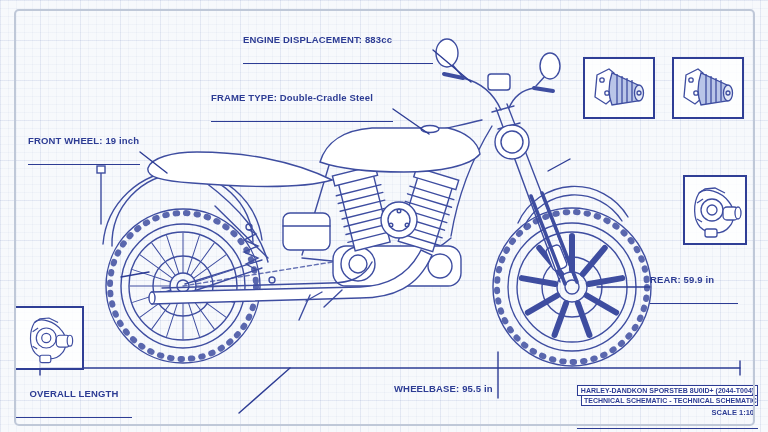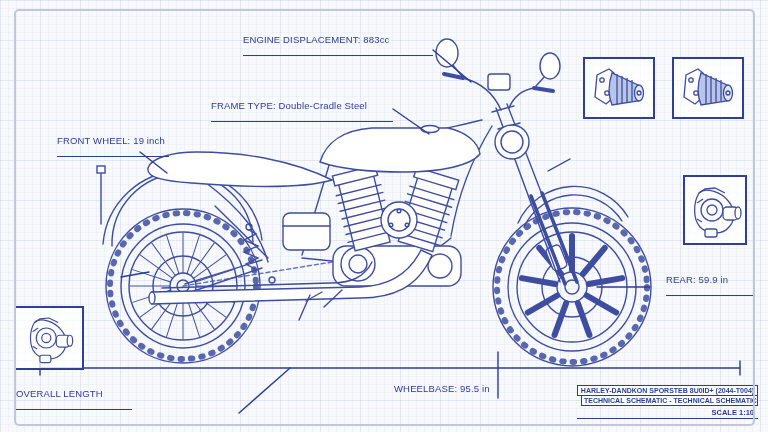--- a/index.html
+++ b/index.html
@@ -18,38 +18,38 @@
       linear-gradient(90deg, rgba(110,135,190,.05) 1px, transparent 1px);
     background-size:40px 40px,40px 40px,8px 8px,8px 8px;
   }
   .frame{
     position:absolute;left:14px;top:9px;right:13px;bottom:6px;
     border:2px solid #bfc8d8;border-radius:5px;pointer-events:none;
   }
   svg.overlay{position:absolute;left:0;top:0;}
   .callout{
     position:absolute;
-    color:#2d3c94;font-size:9.5px;font-weight:400;letter-spacing:.15px;
-    border-bottom:1.5px solid #2d3c94;padding-bottom:10px;white-space:nowrap;
+    color:#2d3c94;font-size:9.5px;font-weight:700;letter-spacing:.15px;
+    border-bottom:1.5px solid #2d3c94;padding-bottom:18px;white-space:nowrap;
   }
   .callout.nounder{border-bottom:none;}
   .detail-box{
     position:absolute;border:2px solid #2f3e96;background:rgba(255,255,255,.75);
     box-sizing:border-box;
   }
   .title-block{position:absolute;left:577px;top:385px;width:181px;}
   .tb-row{
     box-sizing:border-box;border:1.5px solid #2d3c94;background:rgba(255,255,255,.85);
     color:#2d3c94;font-size:7px;font-weight:700;text-align:center;
     white-space:nowrap;overflow:hidden;padding:1px 2px;
   }
   .tb-row2{margin-left:4px;border-top:none;}
   .tb-scale{
     color:#2d3c94;font-size:7.5px;font-weight:700;text-align:right;
-    padding:2px 4px 1px 0;border-bottom:1.5px solid #2d3c94;
+    padding:2px 4px 11px 0;border-bottom:1.5px solid #2d3c94;
   }
 </style>
 </head>
 <body>
 
 <div class="sheet">
 
   <svg class="overlay" width="768" height="432" viewBox="0 0 768 432">
     <g stroke="#3e4da0" stroke-width="1.4" fill="none" stroke-linecap="round">
 
@@ -227,29 +227,29 @@
       <path d="M40,361 L40,375"></path>
       <path d="M740,361 L740,375"></path>
       <path d="M290,368 L239,413"></path>
 
       <path d="M498,352 L498,398"></path>
     </g>
   </svg>
 
   <div class="callout" style="left:243px;top:34px;width:190px;">ENGINE DISPLACEMENT: 883cc</div>
 
-  <div class="callout" style="left:211px;top:92px;width:182px;margin-top:8px;">FRAME TYPE: Double-Cradle Steel</div>
-
-  <div class="callout" style="left:28px;top:135px;width:112px;margin-left:29px;">FRONT WHEEL: 19 inch</div>
-
-
-
-  <div class="callout" style="left:650px;top:274px;width:88px;margin-left:16px;">REAR: 59.9 in</div>
-
-  <div class="callout" style="left:16px;top:388px;width:116px;">OVERALL LENGTH</div>
+  <div class="callout" style="left:211px;top:92px;width:182px;">FRAME TYPE: Double-Cradle Steel</div>
+
+  <div class="callout" style="left:28px;top:135px;width:112px;">FRONT WHEEL: 19 inch</div>
+
+
+
+  <div class="callout" style="left:650px;top:274px;width:88px;">REAR: 59.9 in</div>
+
+  <div class="callout" style="left:16px;top:388px;width:116px;text-align:center;">OVERALL LENGTH</div>
 
   <div class="callout nounder" style="left:394px;top:383px;">WHEELBASE: 95.5 in</div>
 
   <div class="detail-box" style="left:583px;top:57px;width:72px;height:62px;">
     <svg width="68" height="58" viewBox="0 0 68 58">
       <g stroke="#3e4da0" stroke-width="1.3" fill="none">
         <path d="M12,16 L24,10 L29,14 L29,38 L21,45 L10,38 Z" fill="#ffffff"></path>
         <circle cx="17" cy="21" r="2.2"></circle>
         <circle cx="22" cy="34" r="2.2"></circle>
         <path d="M27,14 C23,26 23,36 27,46 L53,42 C56,38 56,30 53,26 Z" fill="#b9c5e8"></path>

